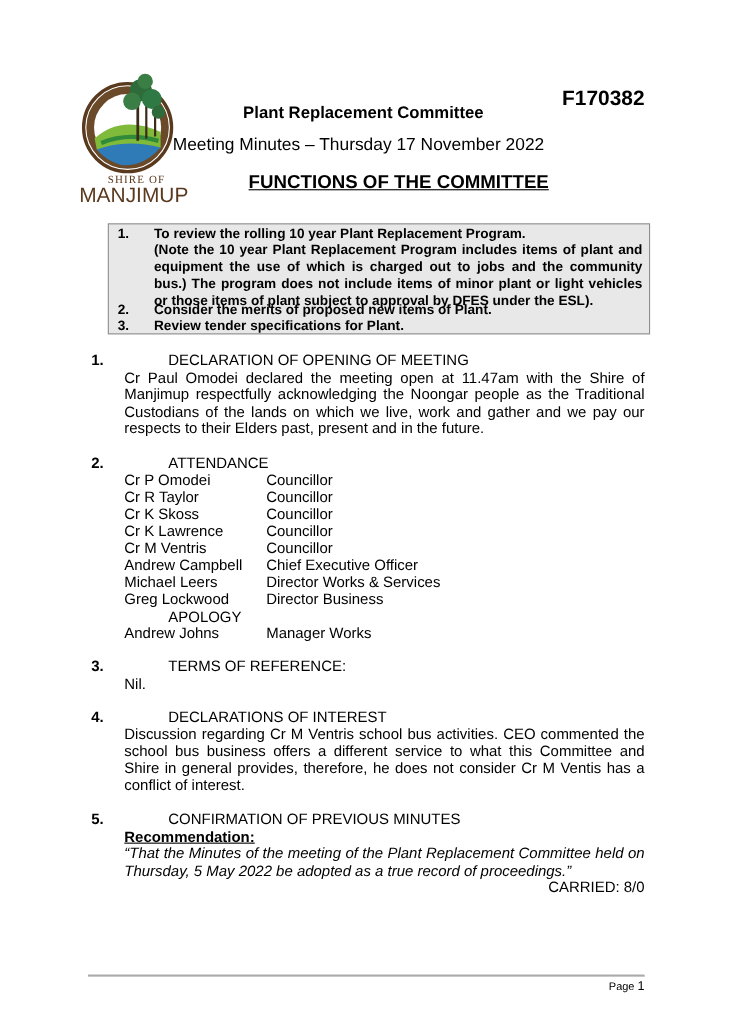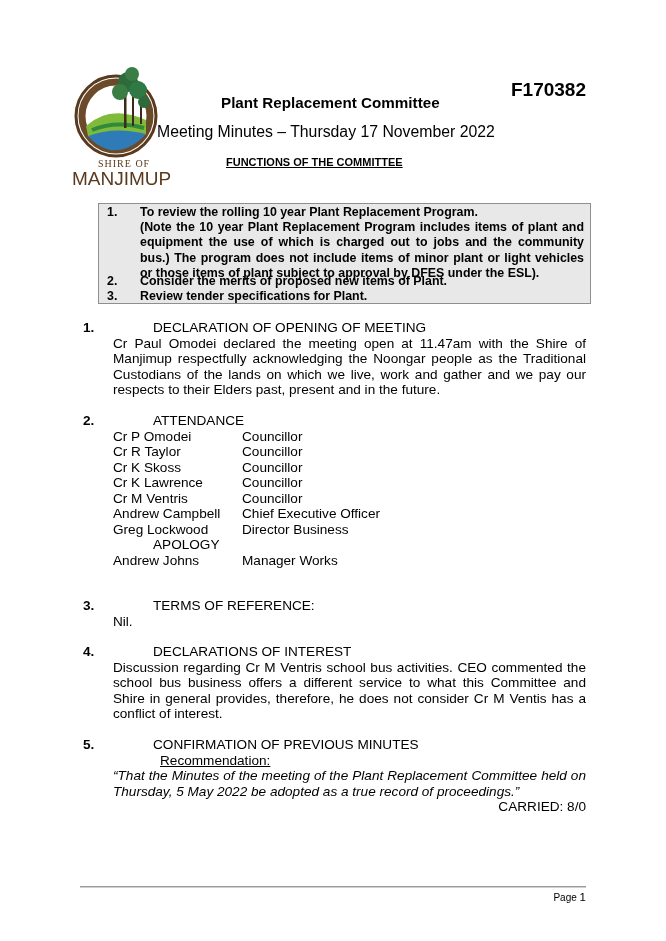--- a/index.html
+++ b/index.html
@@ -3,35 +3,35 @@
 <meta charset="utf-8">
 <style>
   html, body { margin:0; padding:0; background:#ffffff; }
   body { width:666px; height:941px; position:relative; overflow:hidden;
          font-family:"Liberation Sans", sans-serif; color:#000; font-size:13.6px; }
   .abs { position:absolute; }
   #ref { right:80px; top:79px; font-weight:bold; font-size:19px;margin-left:32px; }
   #logo { left:70px; top:64px; width:100px; height:126px; }
   #t1 { left:221px; top:94px; font-weight:bold; font-size:15.2px; }
   #t2 { left:157px; top:123px; font-weight:normal; font-size:15.8px; }
-  #t3 { left:226px; top:156px; font-weight:bold; font-size:11px; text-decoration:underline; }
+  #t3 { left:226px; top:156px; font-weight:bold; font-size:17px; text-decoration:underline; }
   #func-box { left:98px; top:203px; width:493px; height:101px; background:#e8e8e8;
               border:1px solid #8f8f8f; box-sizing:border-box; font-weight:bold; font-size:12.4px; }
   .frow { position:absolute; left:8px; right:6px; line-height:15.2px; }
   .fnum { position:absolute; left:0; width:30px; }
   .ftext { margin-left:33px; text-align:justify; text-align-last:left; }
   .sec { position:absolute; left:83px; width:503px; line-height:15.6px; }
   .snum { position:absolute; left:0; top:0; font-weight:bold; }
   .sbody { margin-left:30px; }
   .shead { font-weight:normal;margin-left:40px; }
   .just { text-align:justify; }
   .att-row { display:flex; height:15.5px; }
   .att-name { width:129px; }
   .italic { font-style:italic; }
-  .ul { text-decoration:underline; font-weight:normal;margin-left:47px; }
+  .ul { text-decoration:underline; font-weight:bold; }
   #footer-rule { left:80px; top:886px; width:506px; height:1px; background:#9a9a9a; border-bottom:1px solid #cfcfcf; }
   #page-num { right:80px; top:891px; font-size:10px; }
   #page-num b { font-weight:normal; font-size:11.5px; }
 </style>
 </head>
 <body>
 
 <div id="ref" class="abs">F170382</div>
 
 <div id="logo" class="abs">
@@ -107,20 +107,24 @@
         </div>
         <div class="att-row">
           <span class="att-name">Cr M Ventris</span>
           <span>Councillor</span>
         </div>
         <div class="att-row">
           <span class="att-name">Andrew Campbell</span>
           <span>Chief Executive Officer</span>
         </div>
         <div class="att-row">
+          <span class="att-name">Michael Leers</span>
+          <span>Director Works &amp; Services</span>
+        </div>
+        <div class="att-row">
           <span class="att-name">Greg Lockwood</span>
           <span>Director Business</span>
         </div>
       </div>
     <div class="shead">APOLOGY</div>
     <div id="apologies">
         <div class="att-row">
           <span class="att-name">Andrew Johns</span>
           <span>Manager Works</span>
         </div>

